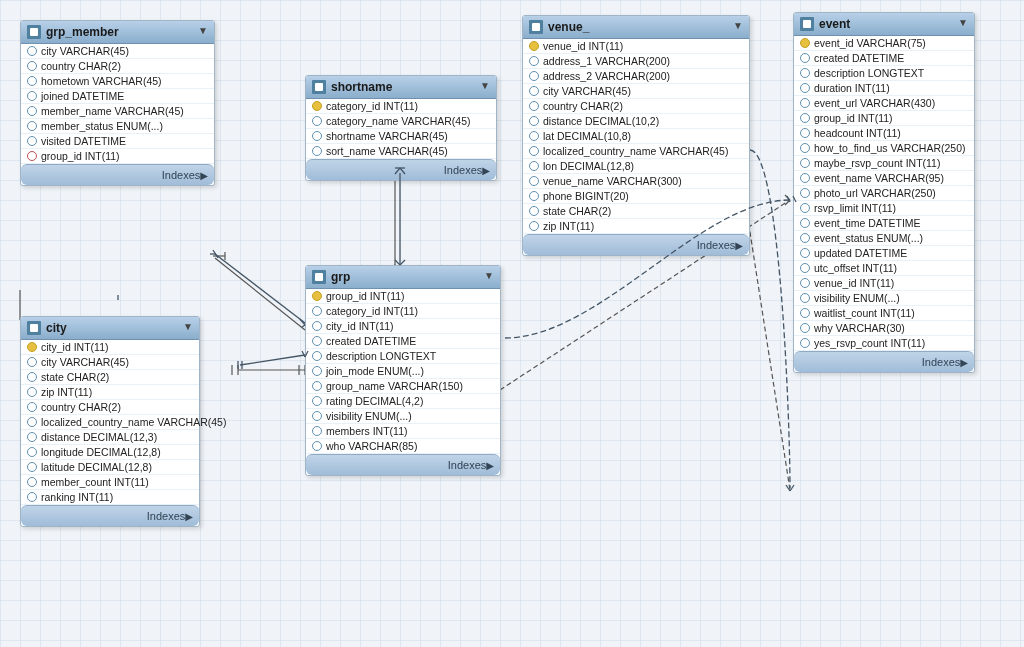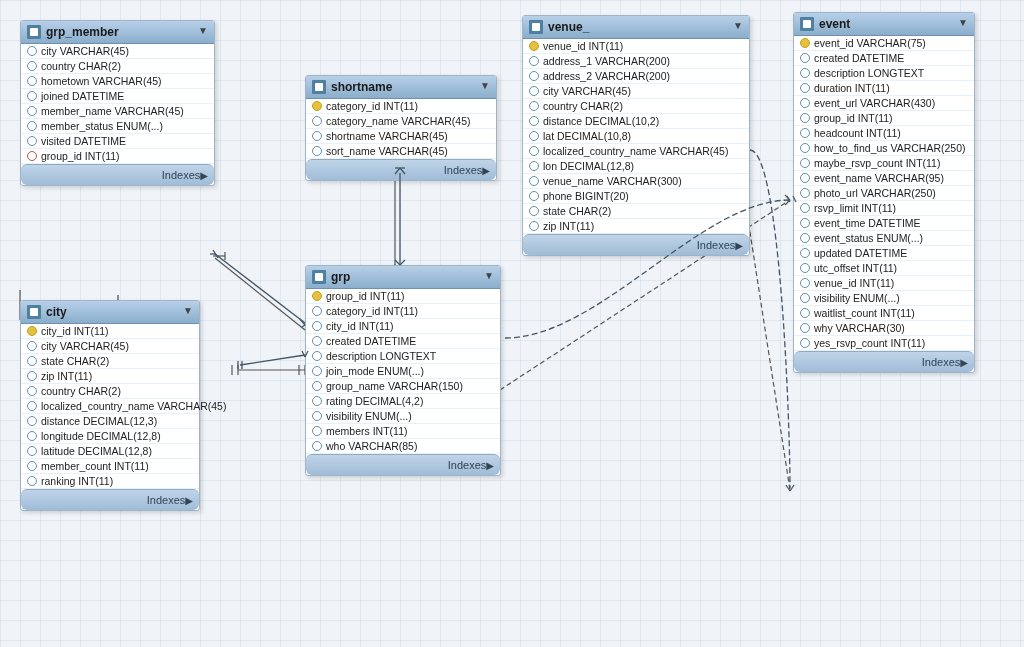--- a/index.html
+++ b/index.html
@@ -191,21 +191,21 @@
         <div class="field-row">
           <span class="field-icon icon-diamond-red"></span>
           <span class="field-name">group_id INT(11)</span>
         </div>
       </div>
       <div class="indexes-row">
         <span>Indexes</span>
         <span class="indexes-arrow">▶</span>
       </div>
     </div>
-    <div class="table-box" style="left: 20px; top: 300px; width: 178px;">
+    <div class="table-box" style="left: 20px; top: 316px; width: 178px;">
       <div class="table-header">
         <span class="table-icon"></span>
         <span>city</span>
         <span class="expand-arrow">▼</span>
       </div>
       <div class="table-body">
         <div class="field-row">
           <span class="field-icon icon-key"></span>
           <span class="field-name">city_id INT(11)</span>
         </div>

